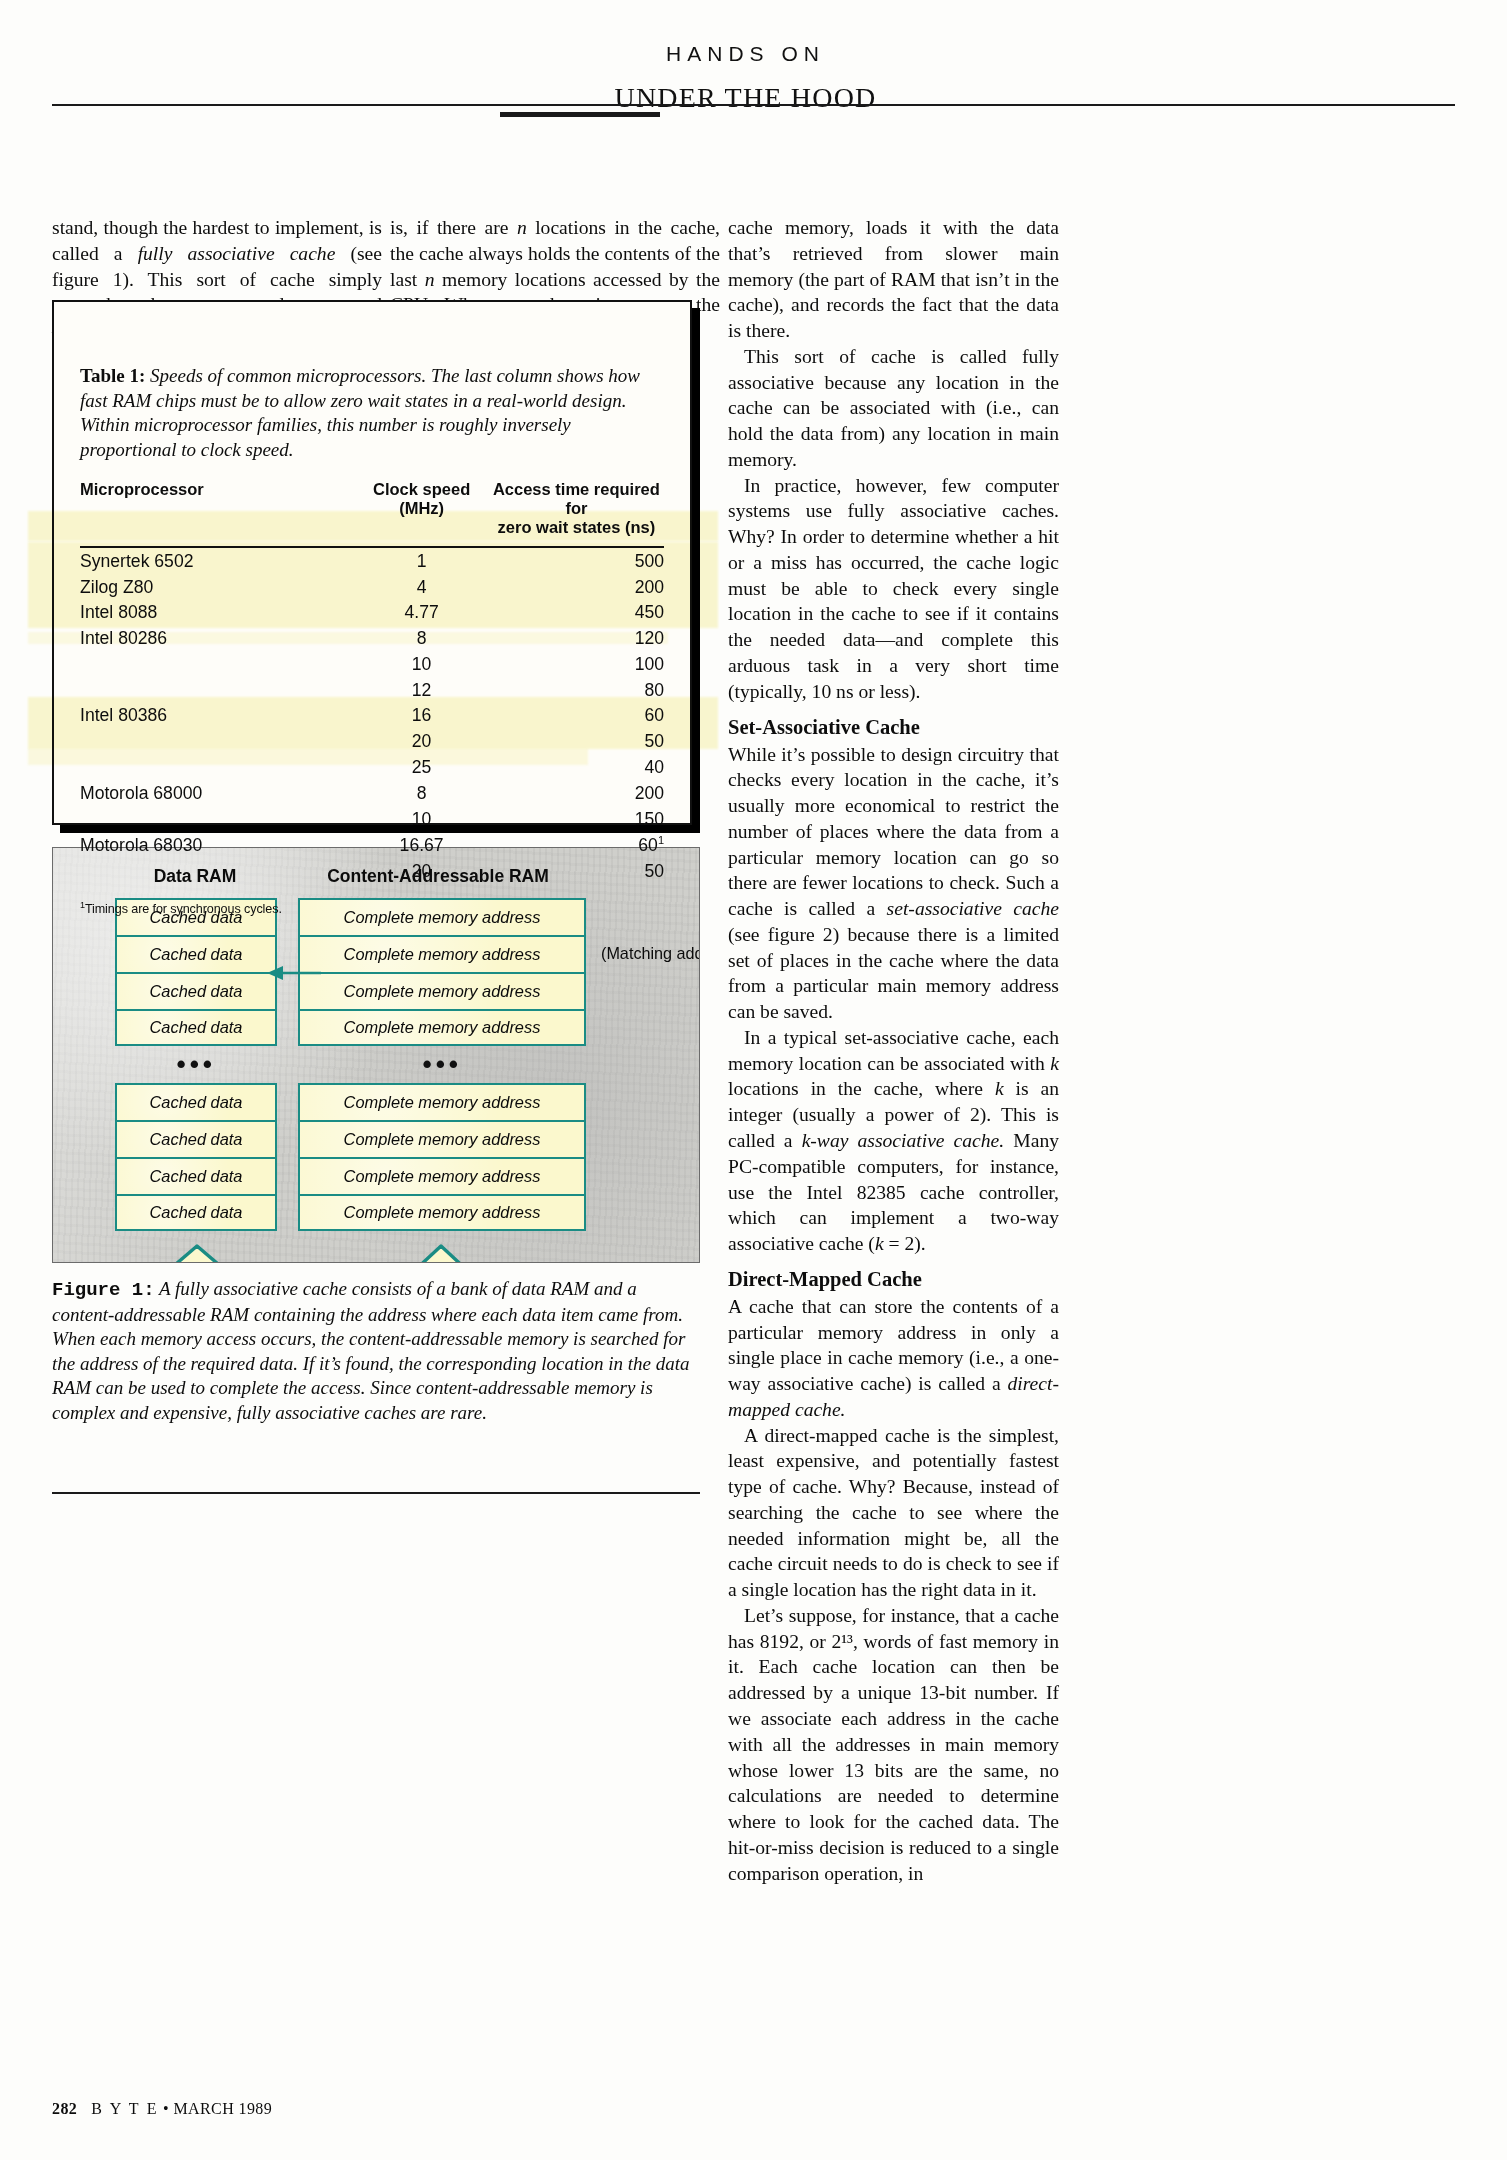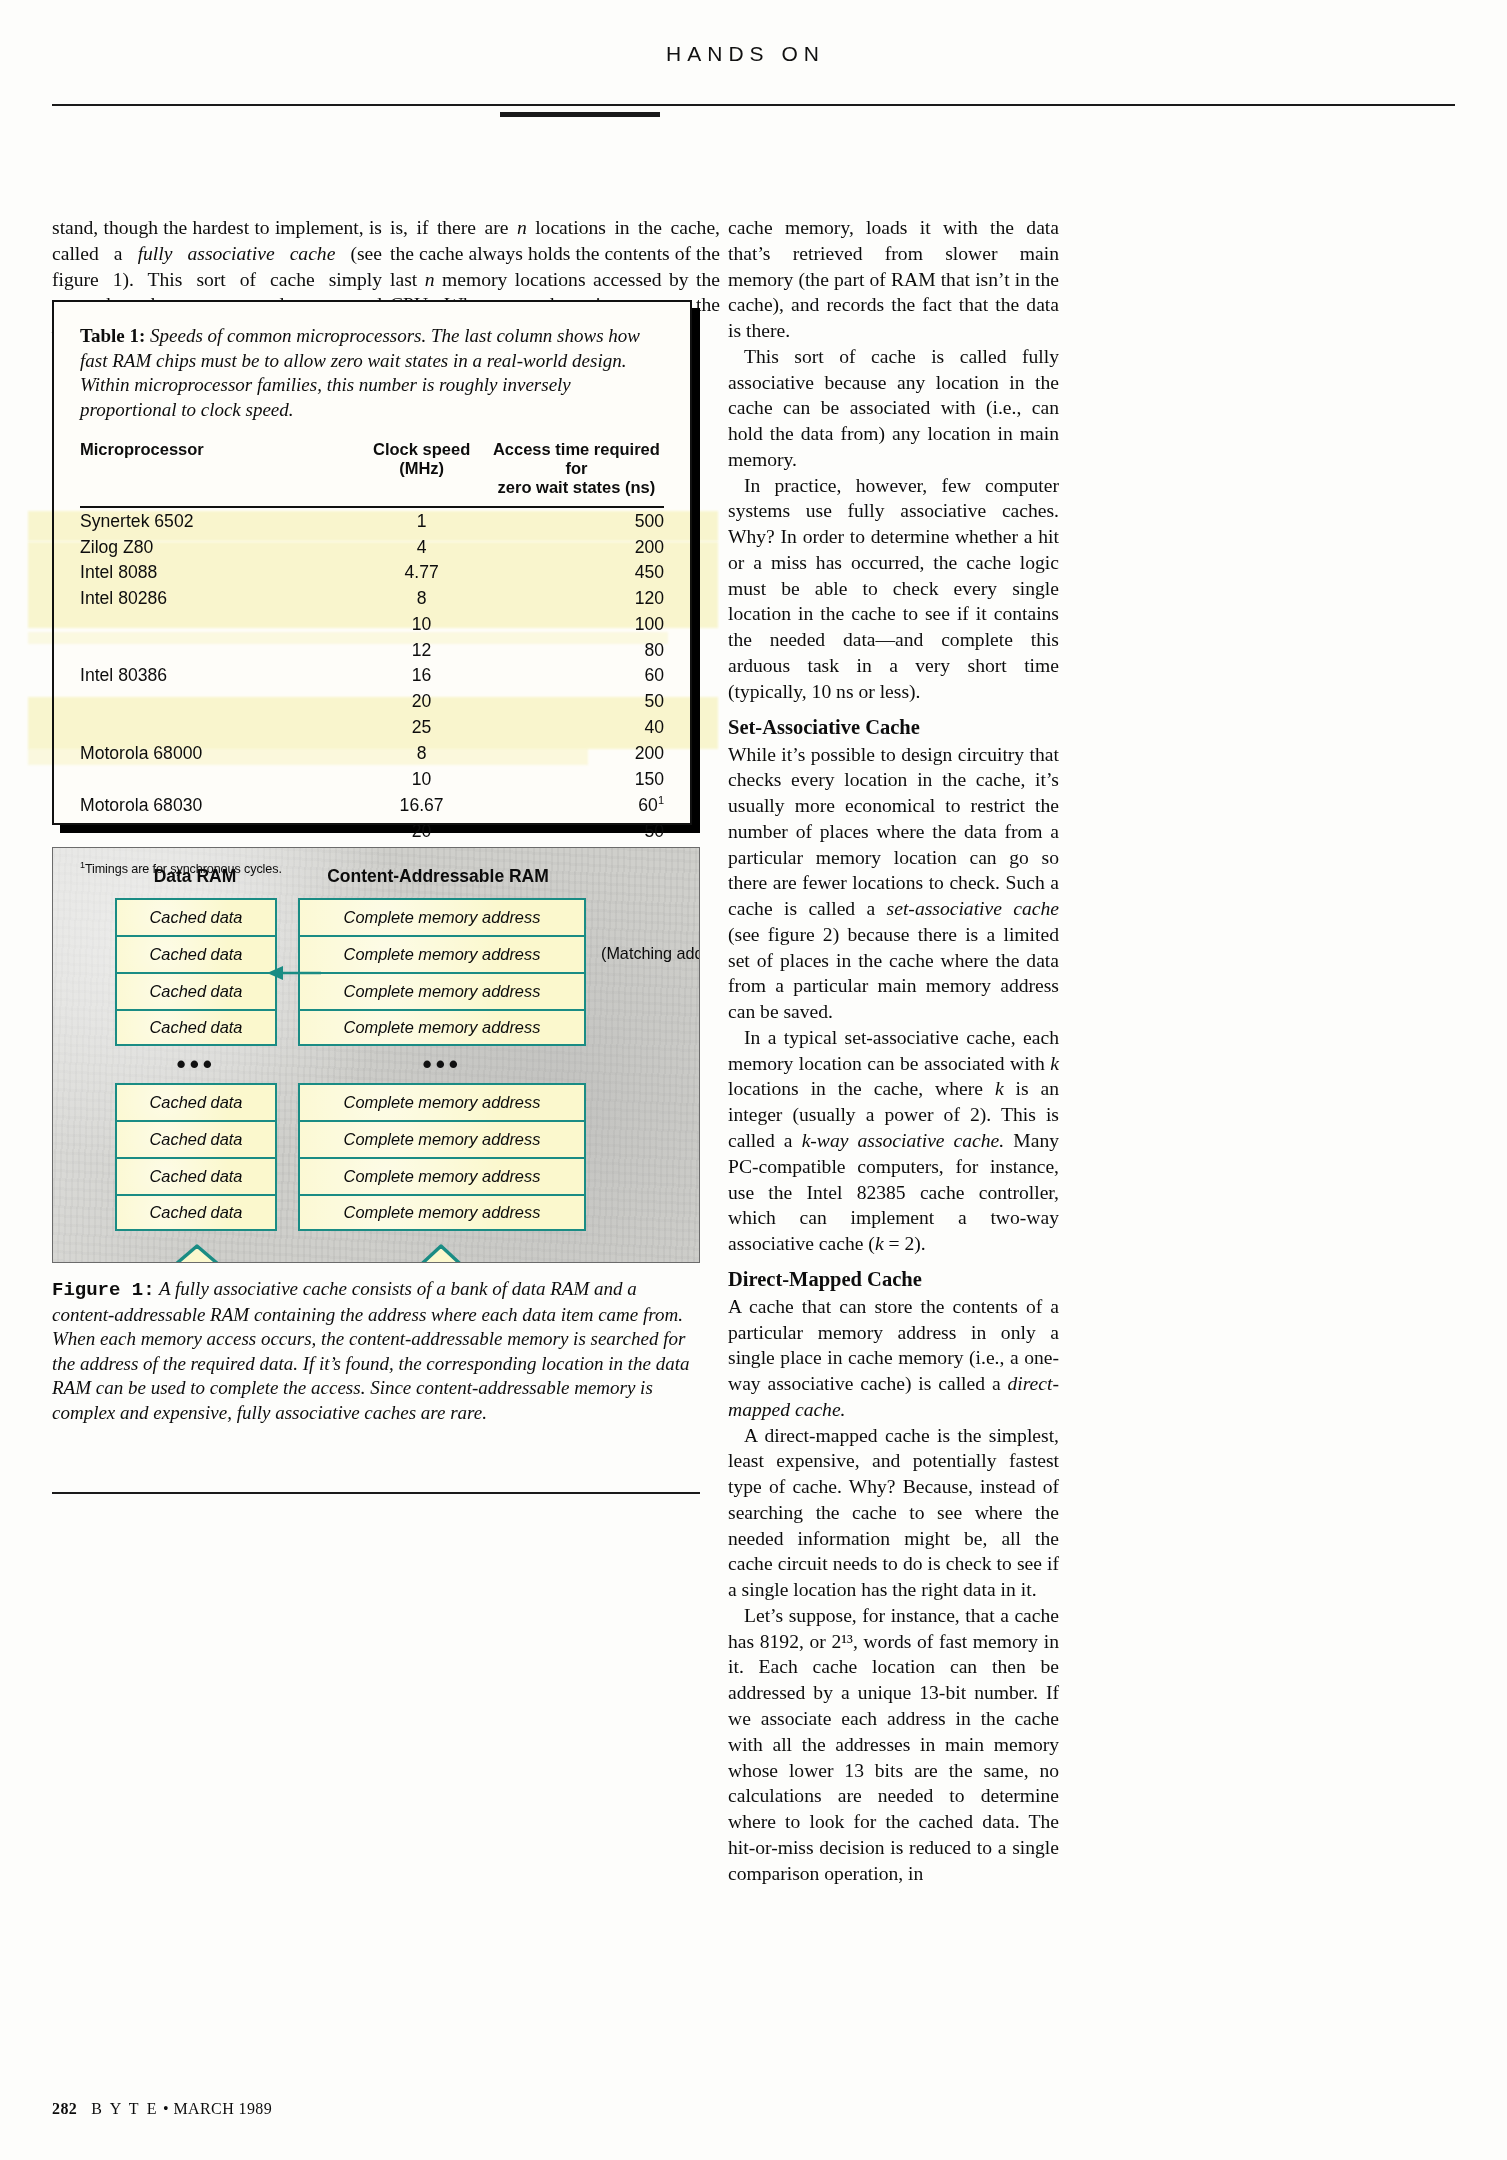--- a/index.html
+++ b/index.html
@@ -122,20 +122,21 @@
     opacity: .62;
     mix-blend-mode: multiply;
     filter: blur(1.2px);
   }
   .table-caption {
     font-size: 19px;
     line-height: 1.295;
     font-style: italic;
     position: relative;
     z-index: 2;
+    margin-top: 40px;
   }
   .table-caption b {
     font-style: normal;
     font-weight: bold;
   }
 
   table.specs {
     position: relative;
     z-index: 2;
     width: 100%;
@@ -291,20 +292,21 @@
 
   svg { display: block; }
 </style>
 </head>
 <body>
 
 <div class="page">
 
   <div class="masthead">
     <div class="kicker">HANDS ON</div>
+    <div class="hood">UNDER THE HOOD</div>
   </div>
   <div class="rule-wrap">
     <div class="rule-thin"></div>
     <div class="rule-thick"></div>
   </div>
 
   <div class="cols">
 
     <div class="col col-1">
       <p class="noind">stand, though the hardest to implement, is called a <em>fully associative cache</em> (see figure 1). This sort of cache simply remembers the most recent data accessed—as much as it has room for. That</p>

